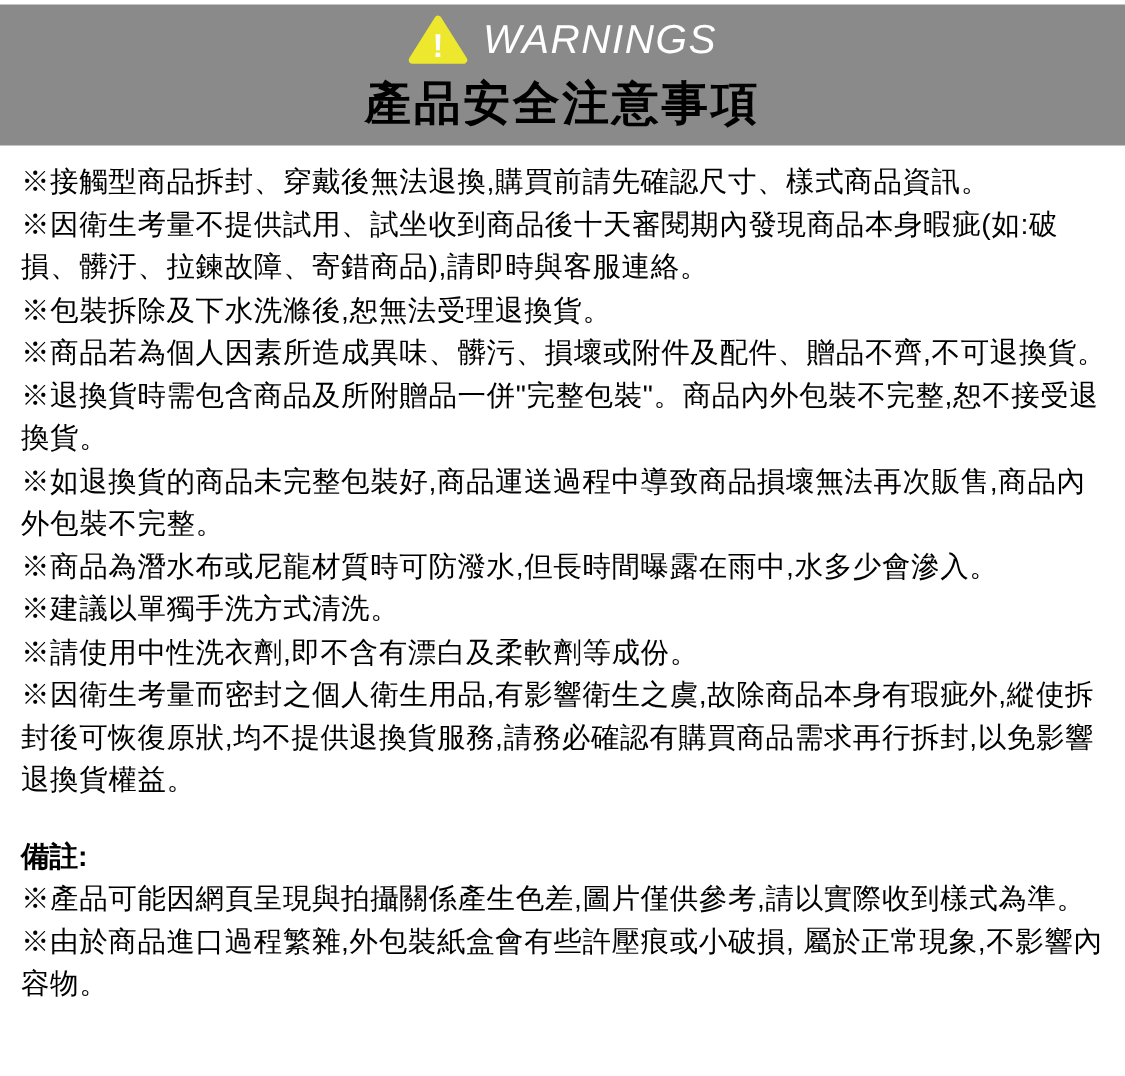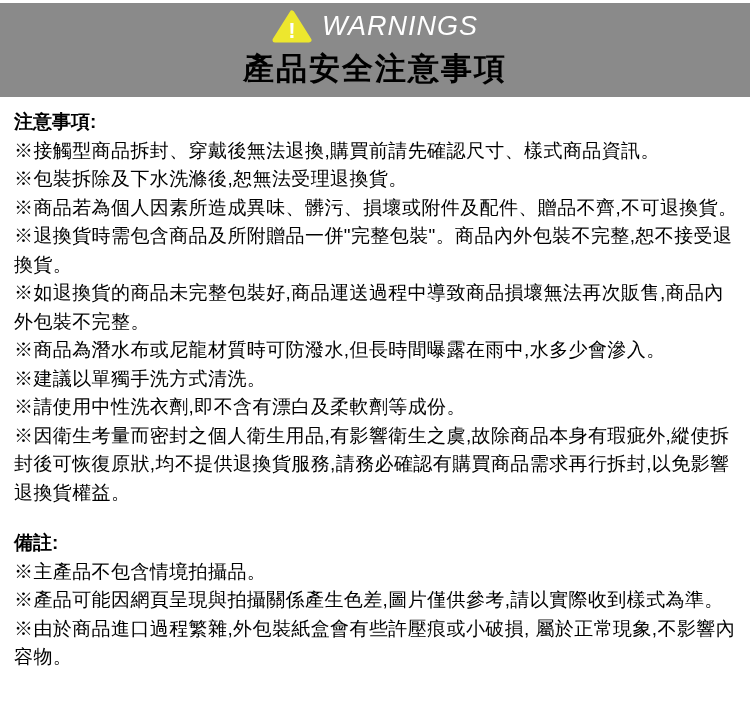--- a/index.html
+++ b/index.html
@@ -81,32 +81,31 @@
         <polygon points="20,3 37,30 3,30" stroke-linejoin="round" stroke-width="5" stroke="#ede72e" fill="#ede72e"></polygon>
         <text x="20" y="28" text-anchor="middle" font-size="22" font-weight="bold" fill="#ffffff">!</text>
       </svg>
       <span class="warnings-label" style="color: rgb(255, 255, 255);">WARNINGS</span>
     </div>
     <h1 class="page-title">產品安全注意事項</h1>
   </header>
 
   <main class="content">
 
-    <h2 class="section-heading">注意事項:</h2>
 
     <p class="note">※接觸型商品拆封、穿戴後無法退換,購買前請先確認尺寸、樣式商品資訊。</p>
+    <p class="note">※因衛生考量不提供試用、試坐收到商品後十天審閱期內發現商品本身暇疵(如:破損、髒汙、拉鍊故障、寄錯商品),請即時與客服連絡。</p>
     <p class="note">※包裝拆除及下水洗滌後,恕無法受理退換貨。</p>
     <p class="note">※商品若為個人因素所造成異味、髒污、損壞或附件及配件、贈品不齊,不可退換貨。</p>
     <p class="note">※退換貨時需包含商品及所附贈品一併"完整包裝"。商品內外包裝不完整,恕不接受退換貨。</p>
     <p class="note">※如退換貨的商品未完整包裝好,商品運送過程中導致商品損壞無法再次販售,商品內外包裝不完整。</p>
     <p class="note">※商品為潛水布或尼龍材質時可防潑水,但長時間曝露在雨中,水多少會滲入。</p>
     <p class="note">※建議以單獨手洗方式清洗。</p>
     <p class="note">※請使用中性洗衣劑,即不含有漂白及柔軟劑等成份。</p>
     <p class="note">※因衛生考量而密封之個人衛生用品,有影響衛生之虞,故除商品本身有瑕疵外,縱使拆封後可恢復原狀,均不提供退換貨服務,請務必確認有購買商品需求再行拆封,以免影響退換貨權益。</p>
 
     <h2 class="section-heading spaced">備註:</h2>
 
-    <p class="note">※主產品不包含情境拍攝品。</p>
     <p class="note">※產品可能因網頁呈現與拍攝關係產生色差,圖片僅供參考,請以實際收到樣式為準。</p>
     <p class="note">※由於商品進口過程繁雜,外包裝紙盒會有些許壓痕或小破損, 屬於正常現象,不影響內容物。</p>
 
   </main>
 </div>
 
 </body></html>

